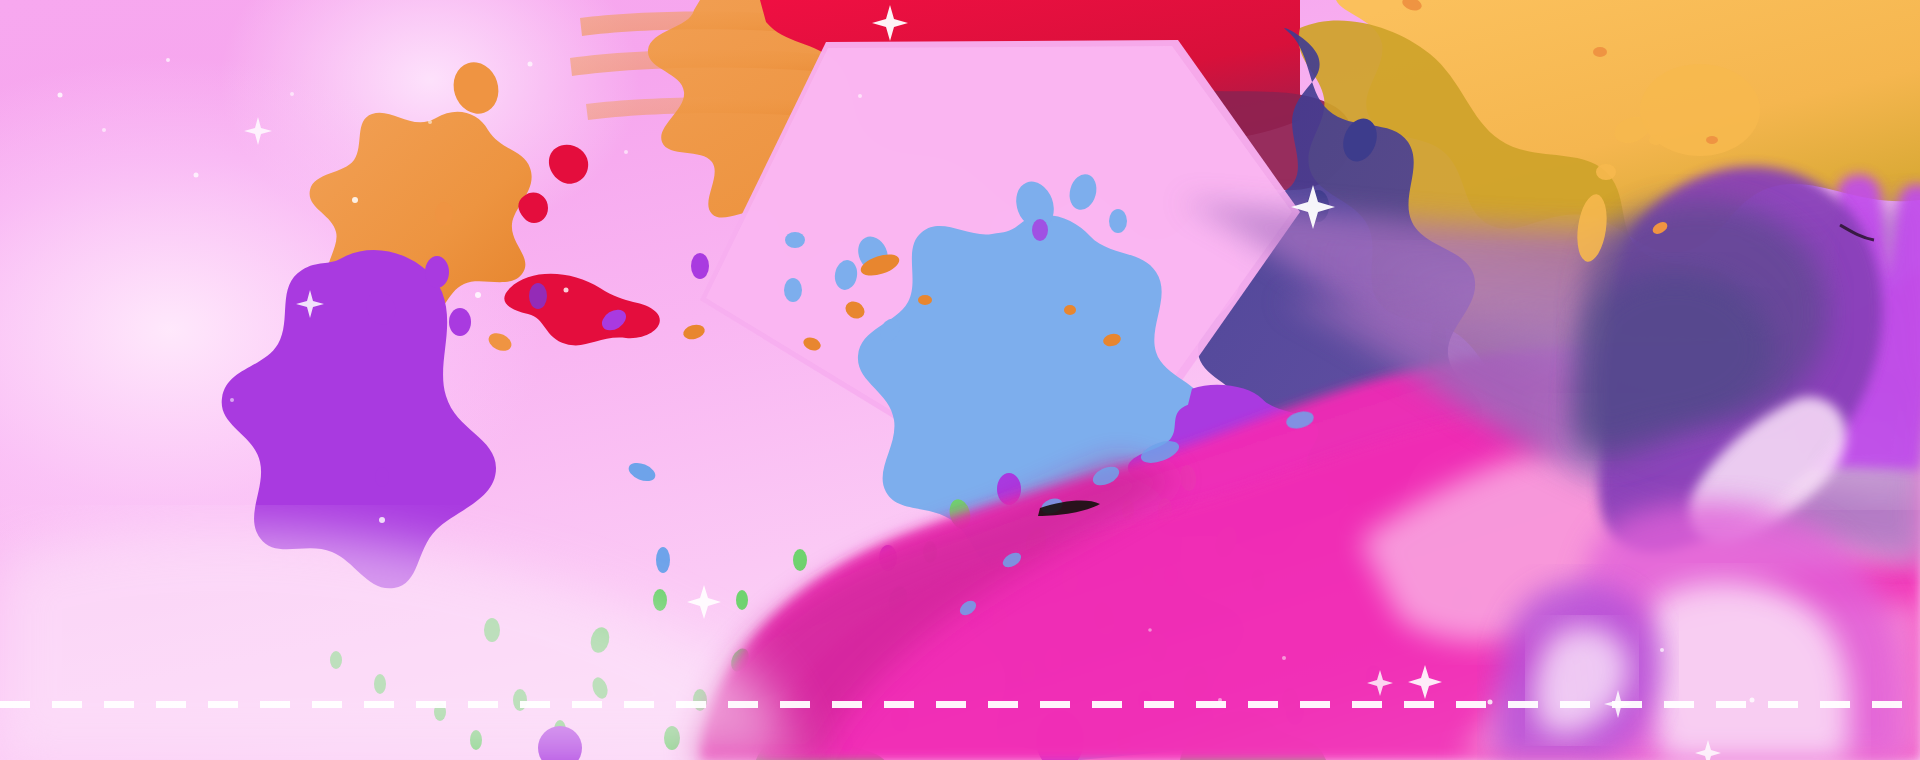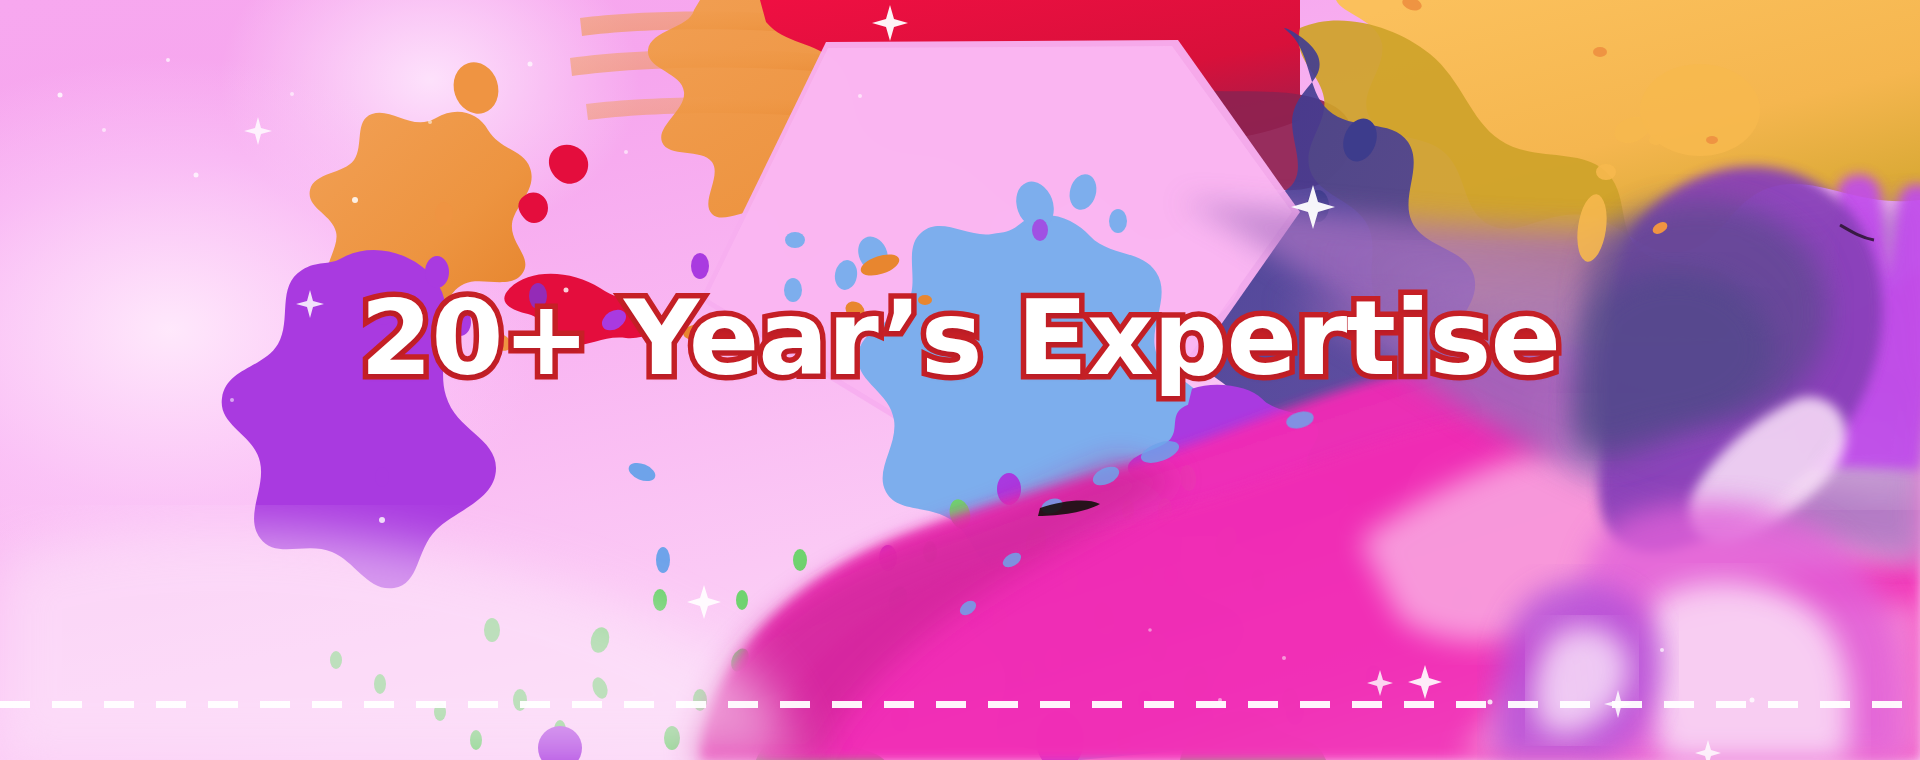--- a/index.html
+++ b/index.html
@@ -425,19 +425,16 @@
         <circle cx="1220" cy="700" r="2" opacity=".5"></circle>
           <circle cx="1284" cy="658" r="2" opacity=".5"></circle>
         <circle cx="1150" cy="630" r="1.8" opacity=".45"></circle>
           <circle cx="232" cy="400" r="2" opacity=".55"></circle>
         <circle cx="430" cy="122" r="2" opacity=".55"></circle>
           <circle cx="530" cy="64" r="2.5" opacity=".7"></circle>
       </g>
     </svg>
   </div>
 
-  <div id="headline-wrap">
-    <span id="headline">20+ Year’s Expertise</span>
-  </div>
 
   <div id="bottom-dash"></div>
 
 </div>
 
 </body></html>

